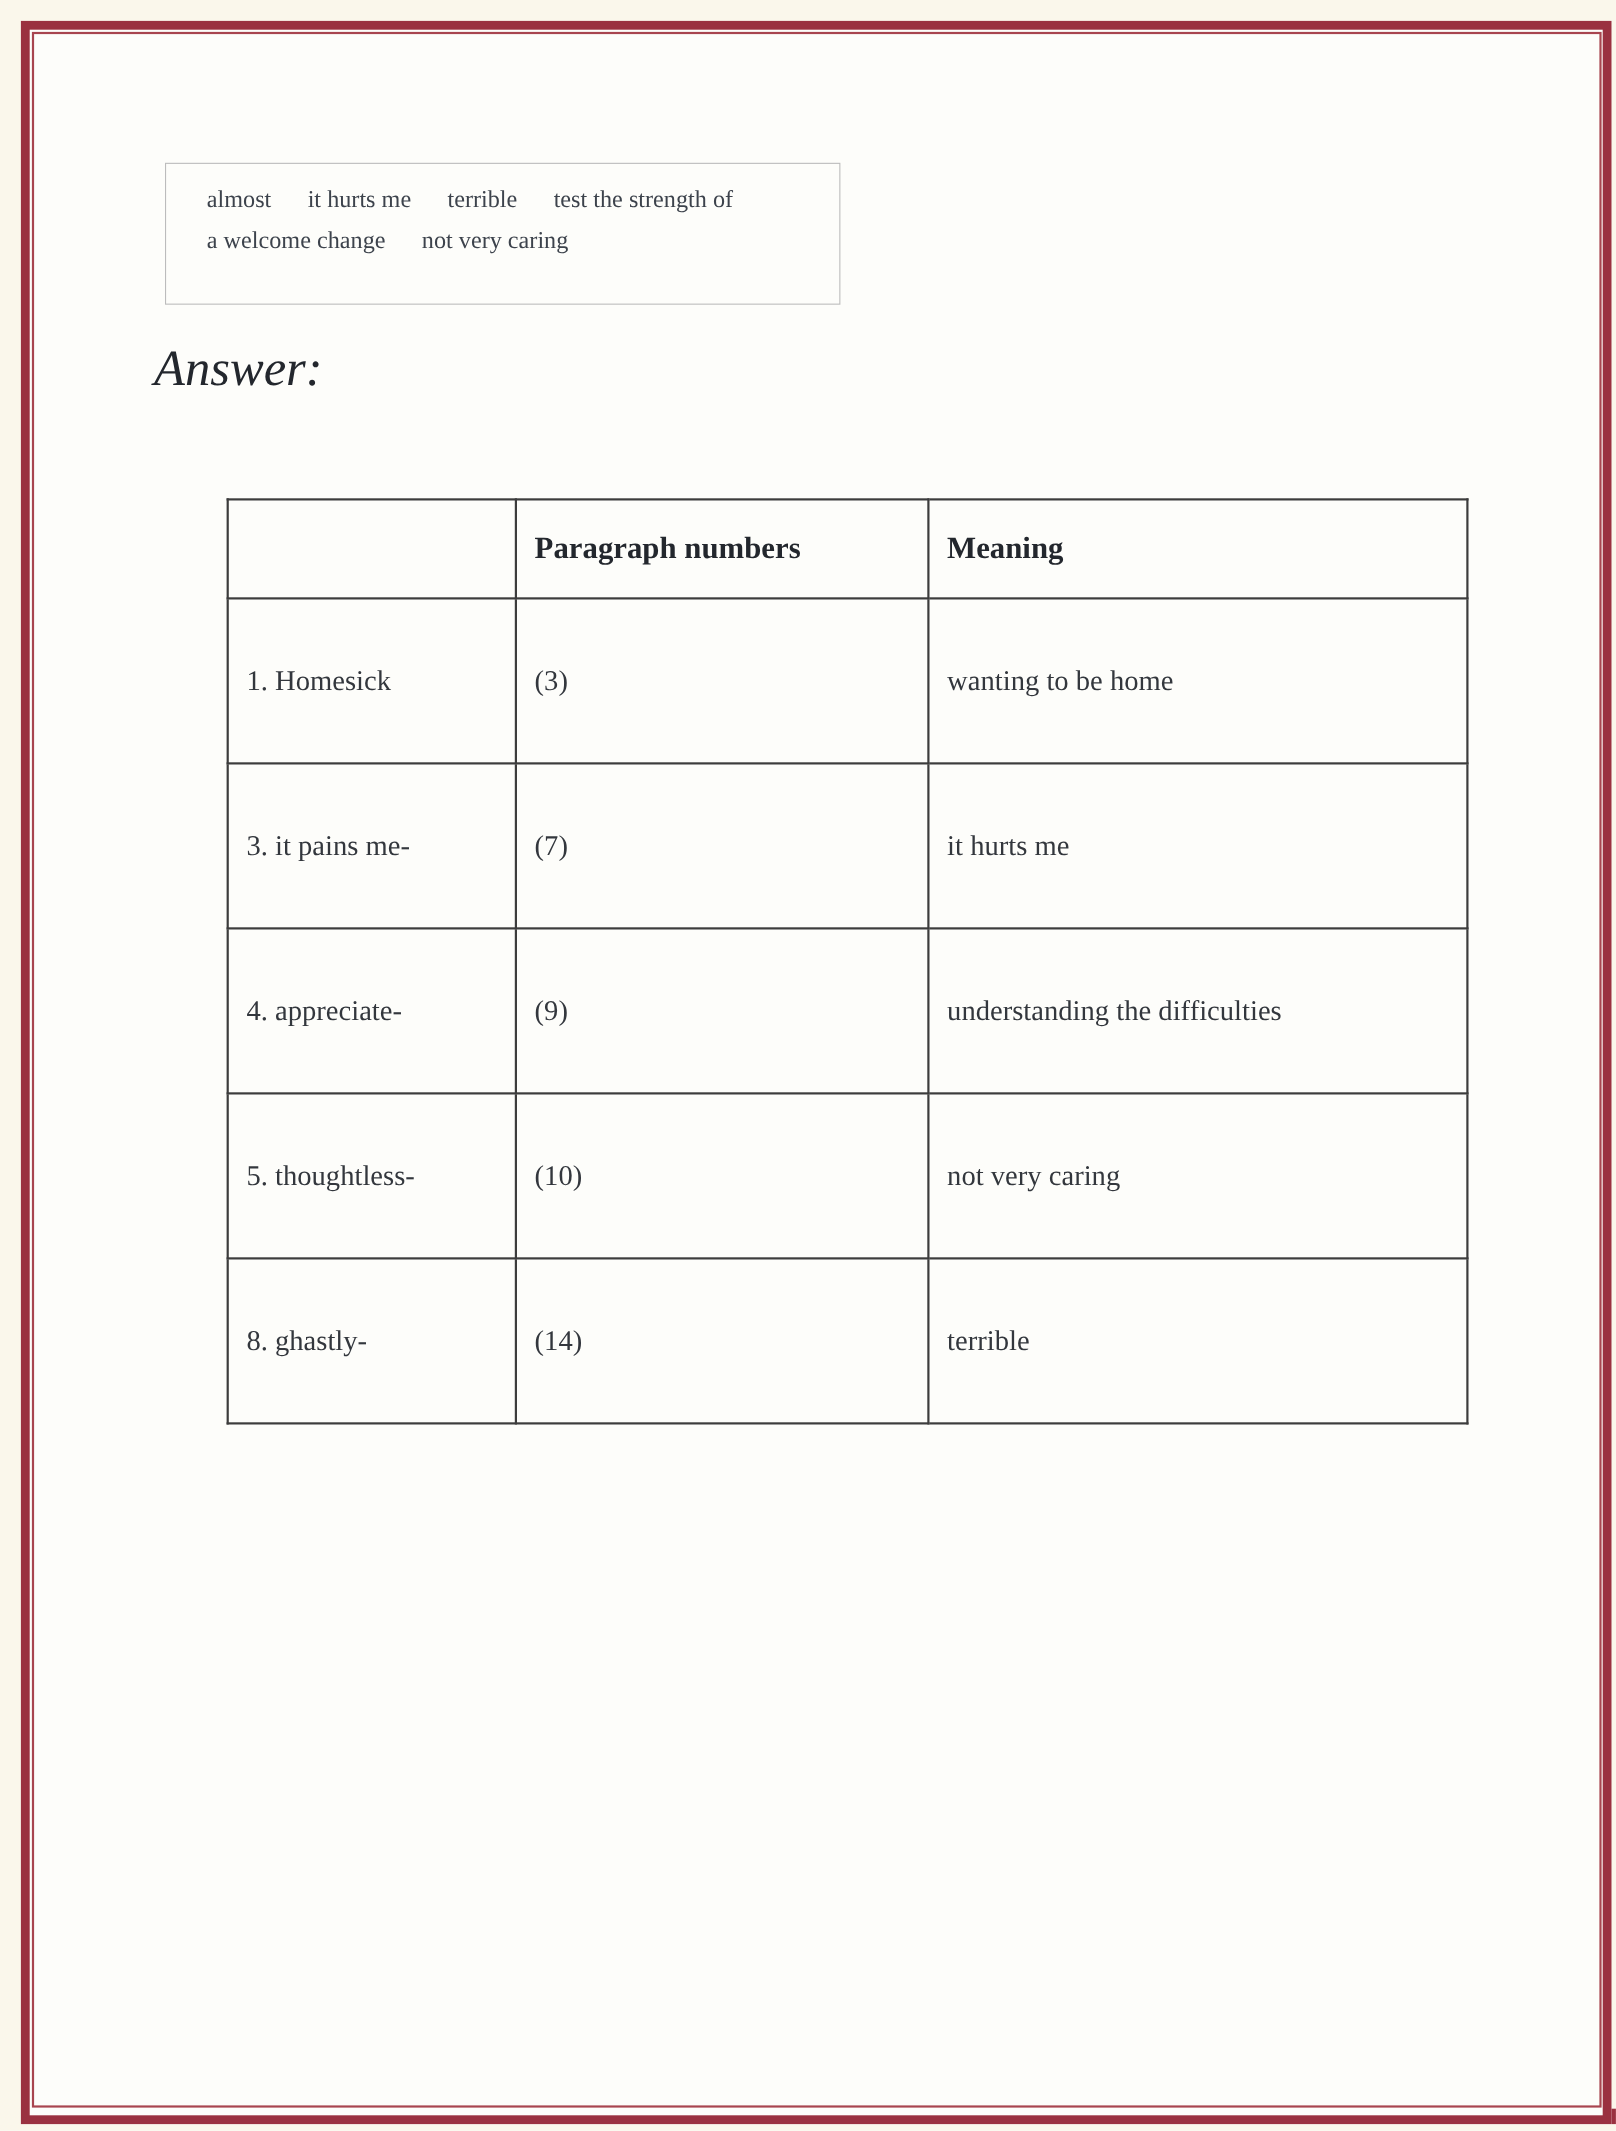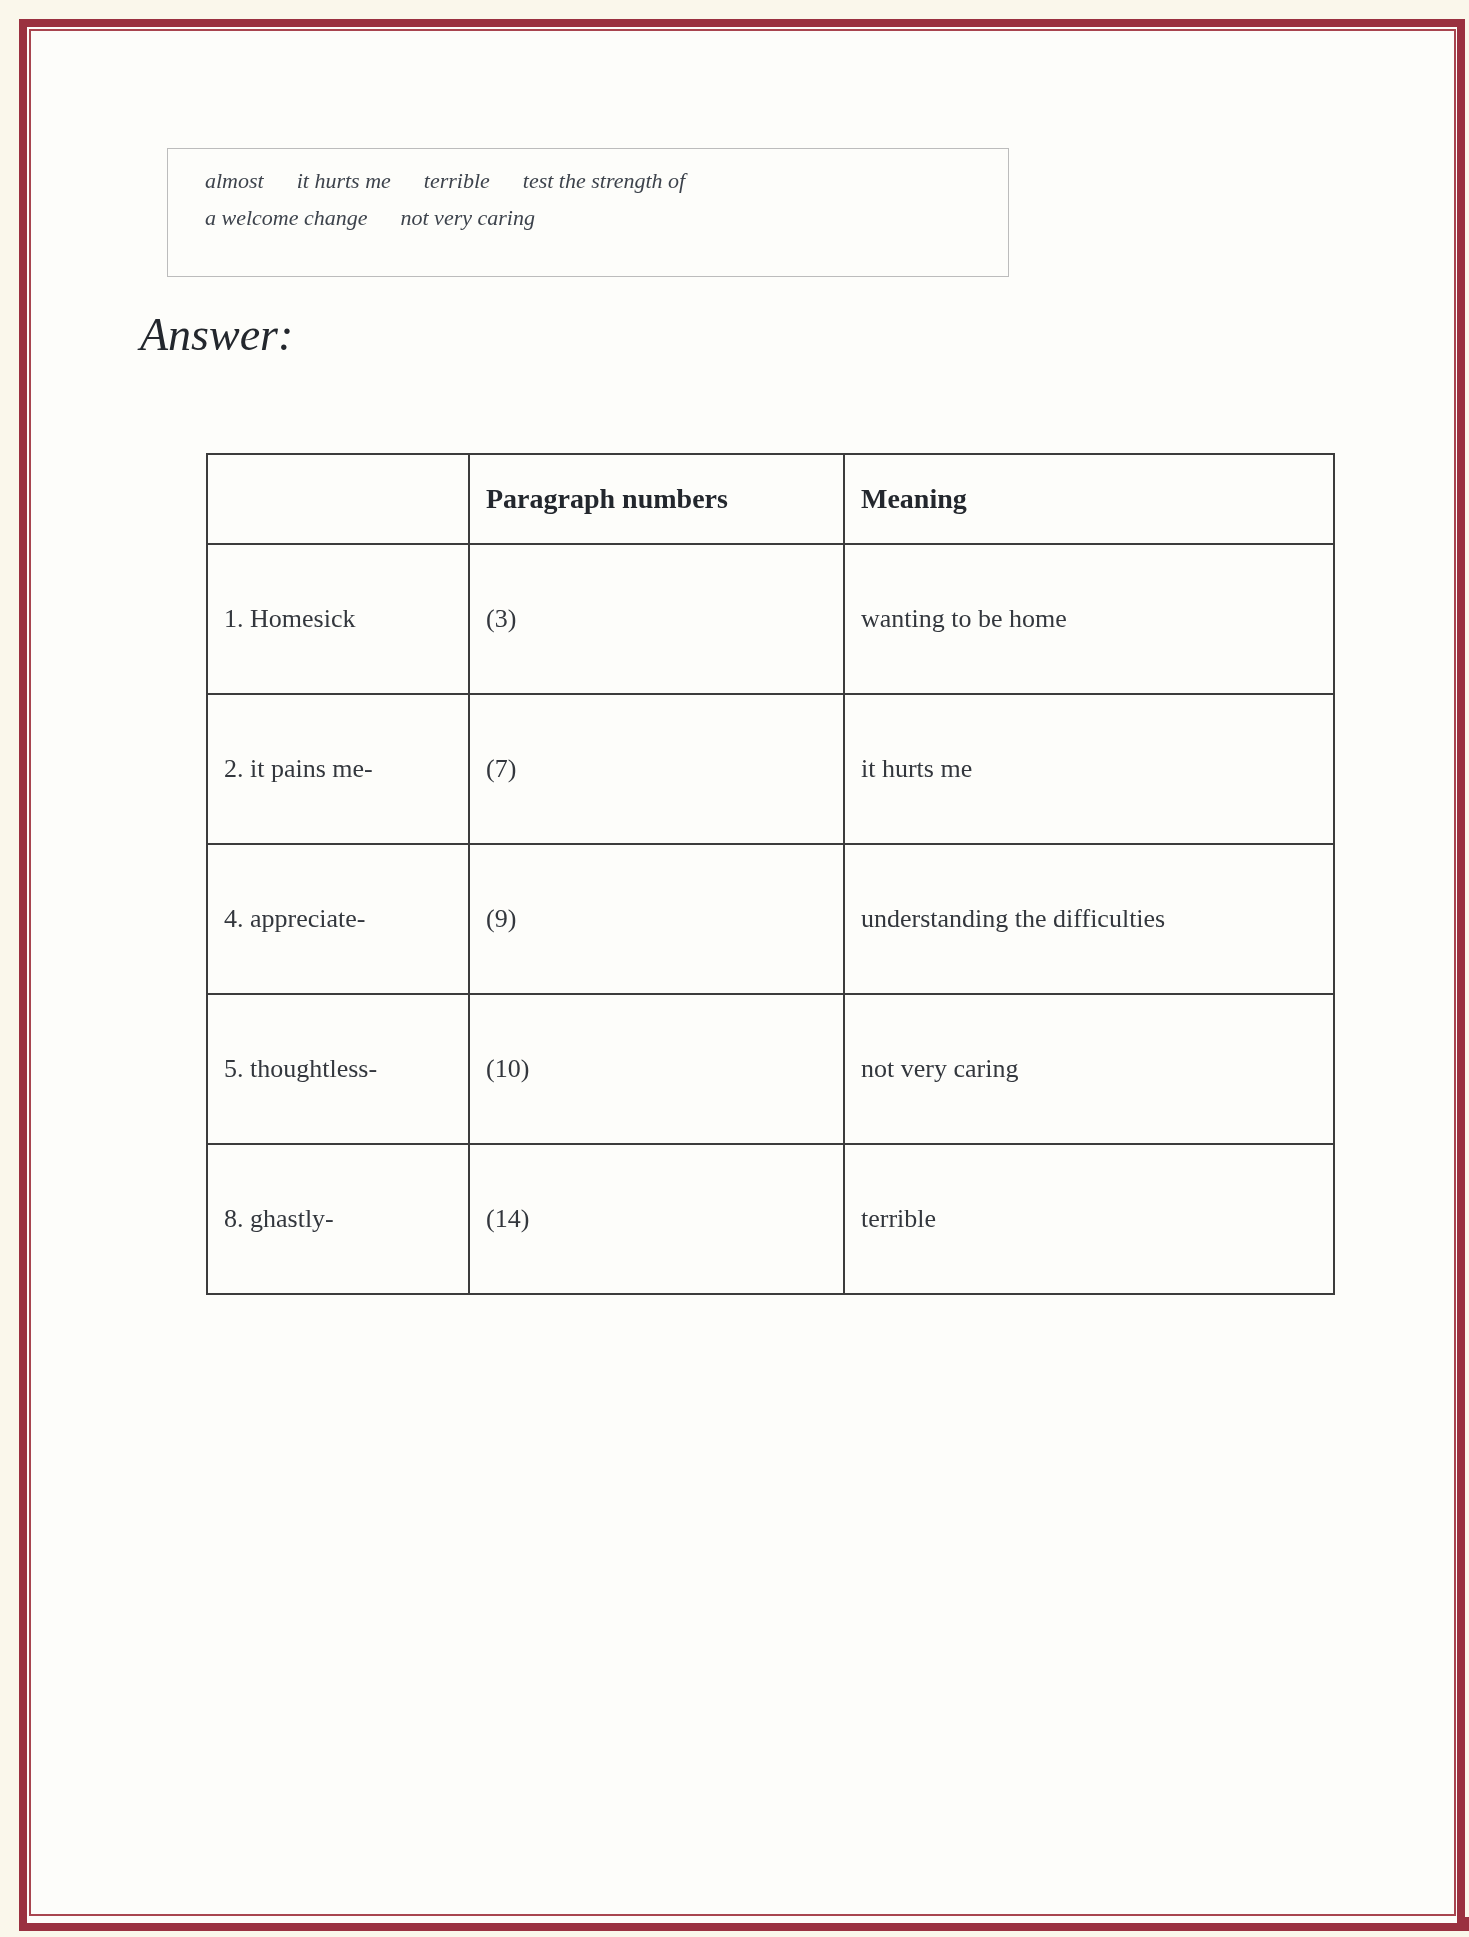--- a/index.html
+++ b/index.html
@@ -25,31 +25,30 @@
     border:2px solid var(--frame-thin,#a8454f);
     pointer-events:none;
   }
   .frame-bleed-right{
     position:absolute;left:1465px;top:1917px;
     width:4px;height:14px;
     background:var(--frame,#9a3140);
   }
   
   .word-bank{
-    position:absolute;left:167px;top:148px;
-    width:842px;height:129px;
+    position:absolute;left:150px;top:148px;
+    width:614px;height:129px;
     box-sizing:border-box;
     border:1px solid var(--box-border,#bcbcbc);
     background:var(--page-bg,#fdfdfa);
     padding:13px 0 0 37px;
     color:var(--bank-text,#3d434c);
     font-size:22px;
     line-height:37px;
     white-space:nowrap;
-    font-style:italic;
   }
   .word-bank .bank-line{display:block;}
   .word-bank .bank-item{display:inline-block;margin-right:33px;}
   
   .answer-heading{
     position:absolute;left:140px;top:308px;
     font-size:46px;
     color:var(--heading-text,#23272d);
     font-style:italic;
   }
@@ -112,21 +111,21 @@
       <th>Meaning</th>
     </tr>
   </thead>
   <tbody>
     <tr>
       <td>1. Homesick</td>
       <td>(3)</td>
       <td>wanting to be home</td>
     </tr>
     <tr>
-      <td>2. it pains me-</td>
+      <td>3. it pains me-</td>
       <td>(7)</td>
       <td>it hurts me</td>
     </tr>
     <tr>
       <td>4. appreciate-</td>
       <td>(9)</td>
       <td>understanding the difficulties</td>
     </tr>
     <tr>
       <td>5. thoughtless-</td>

